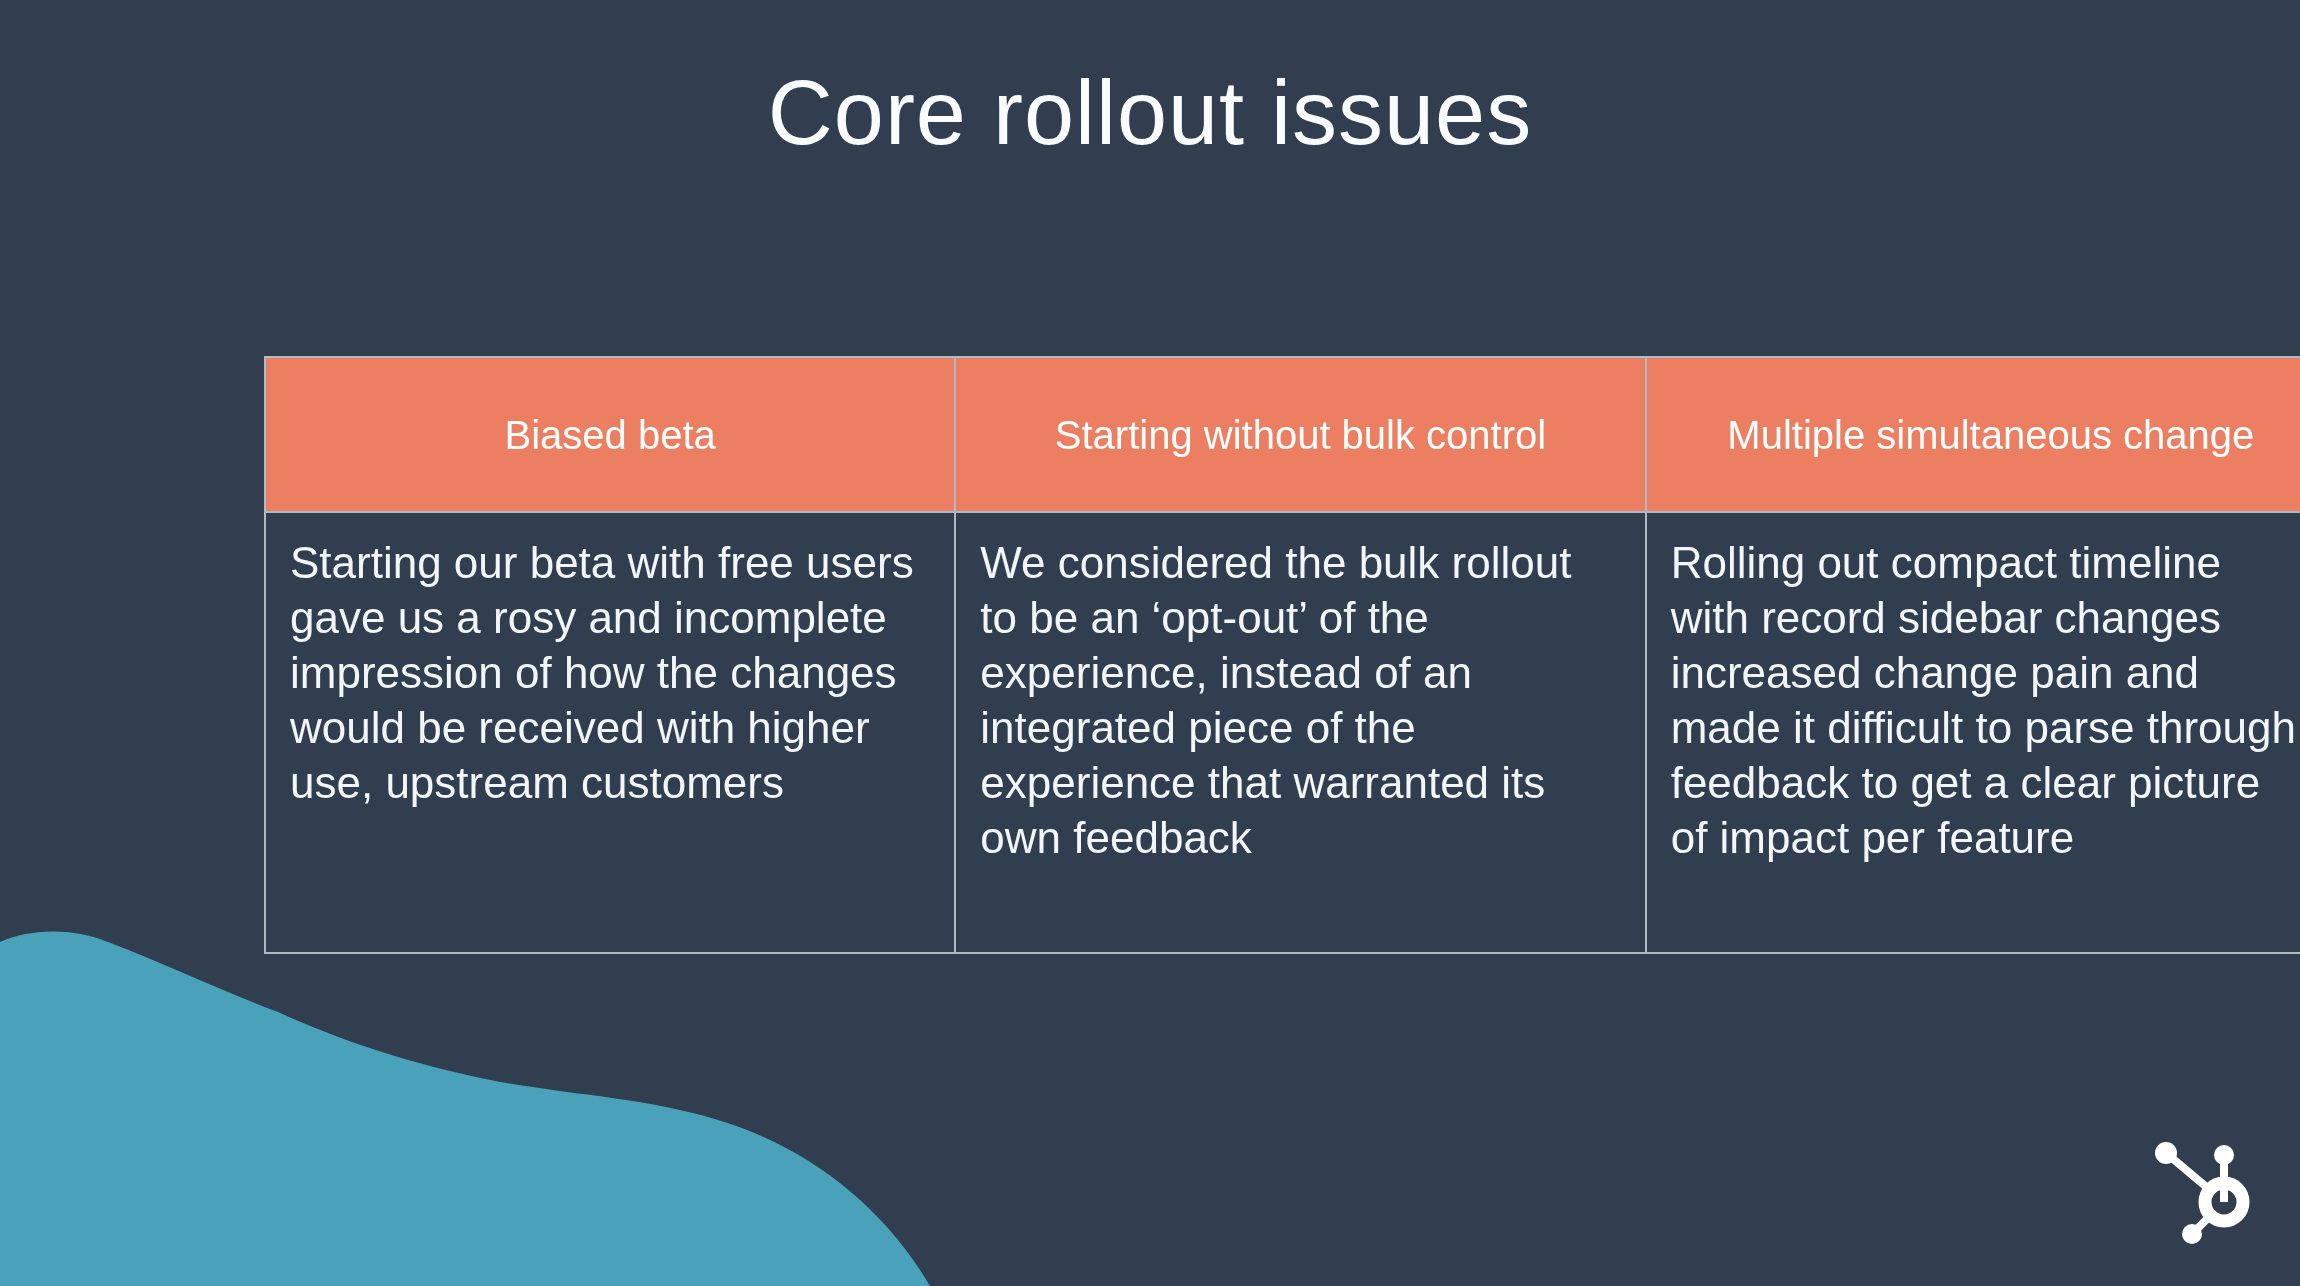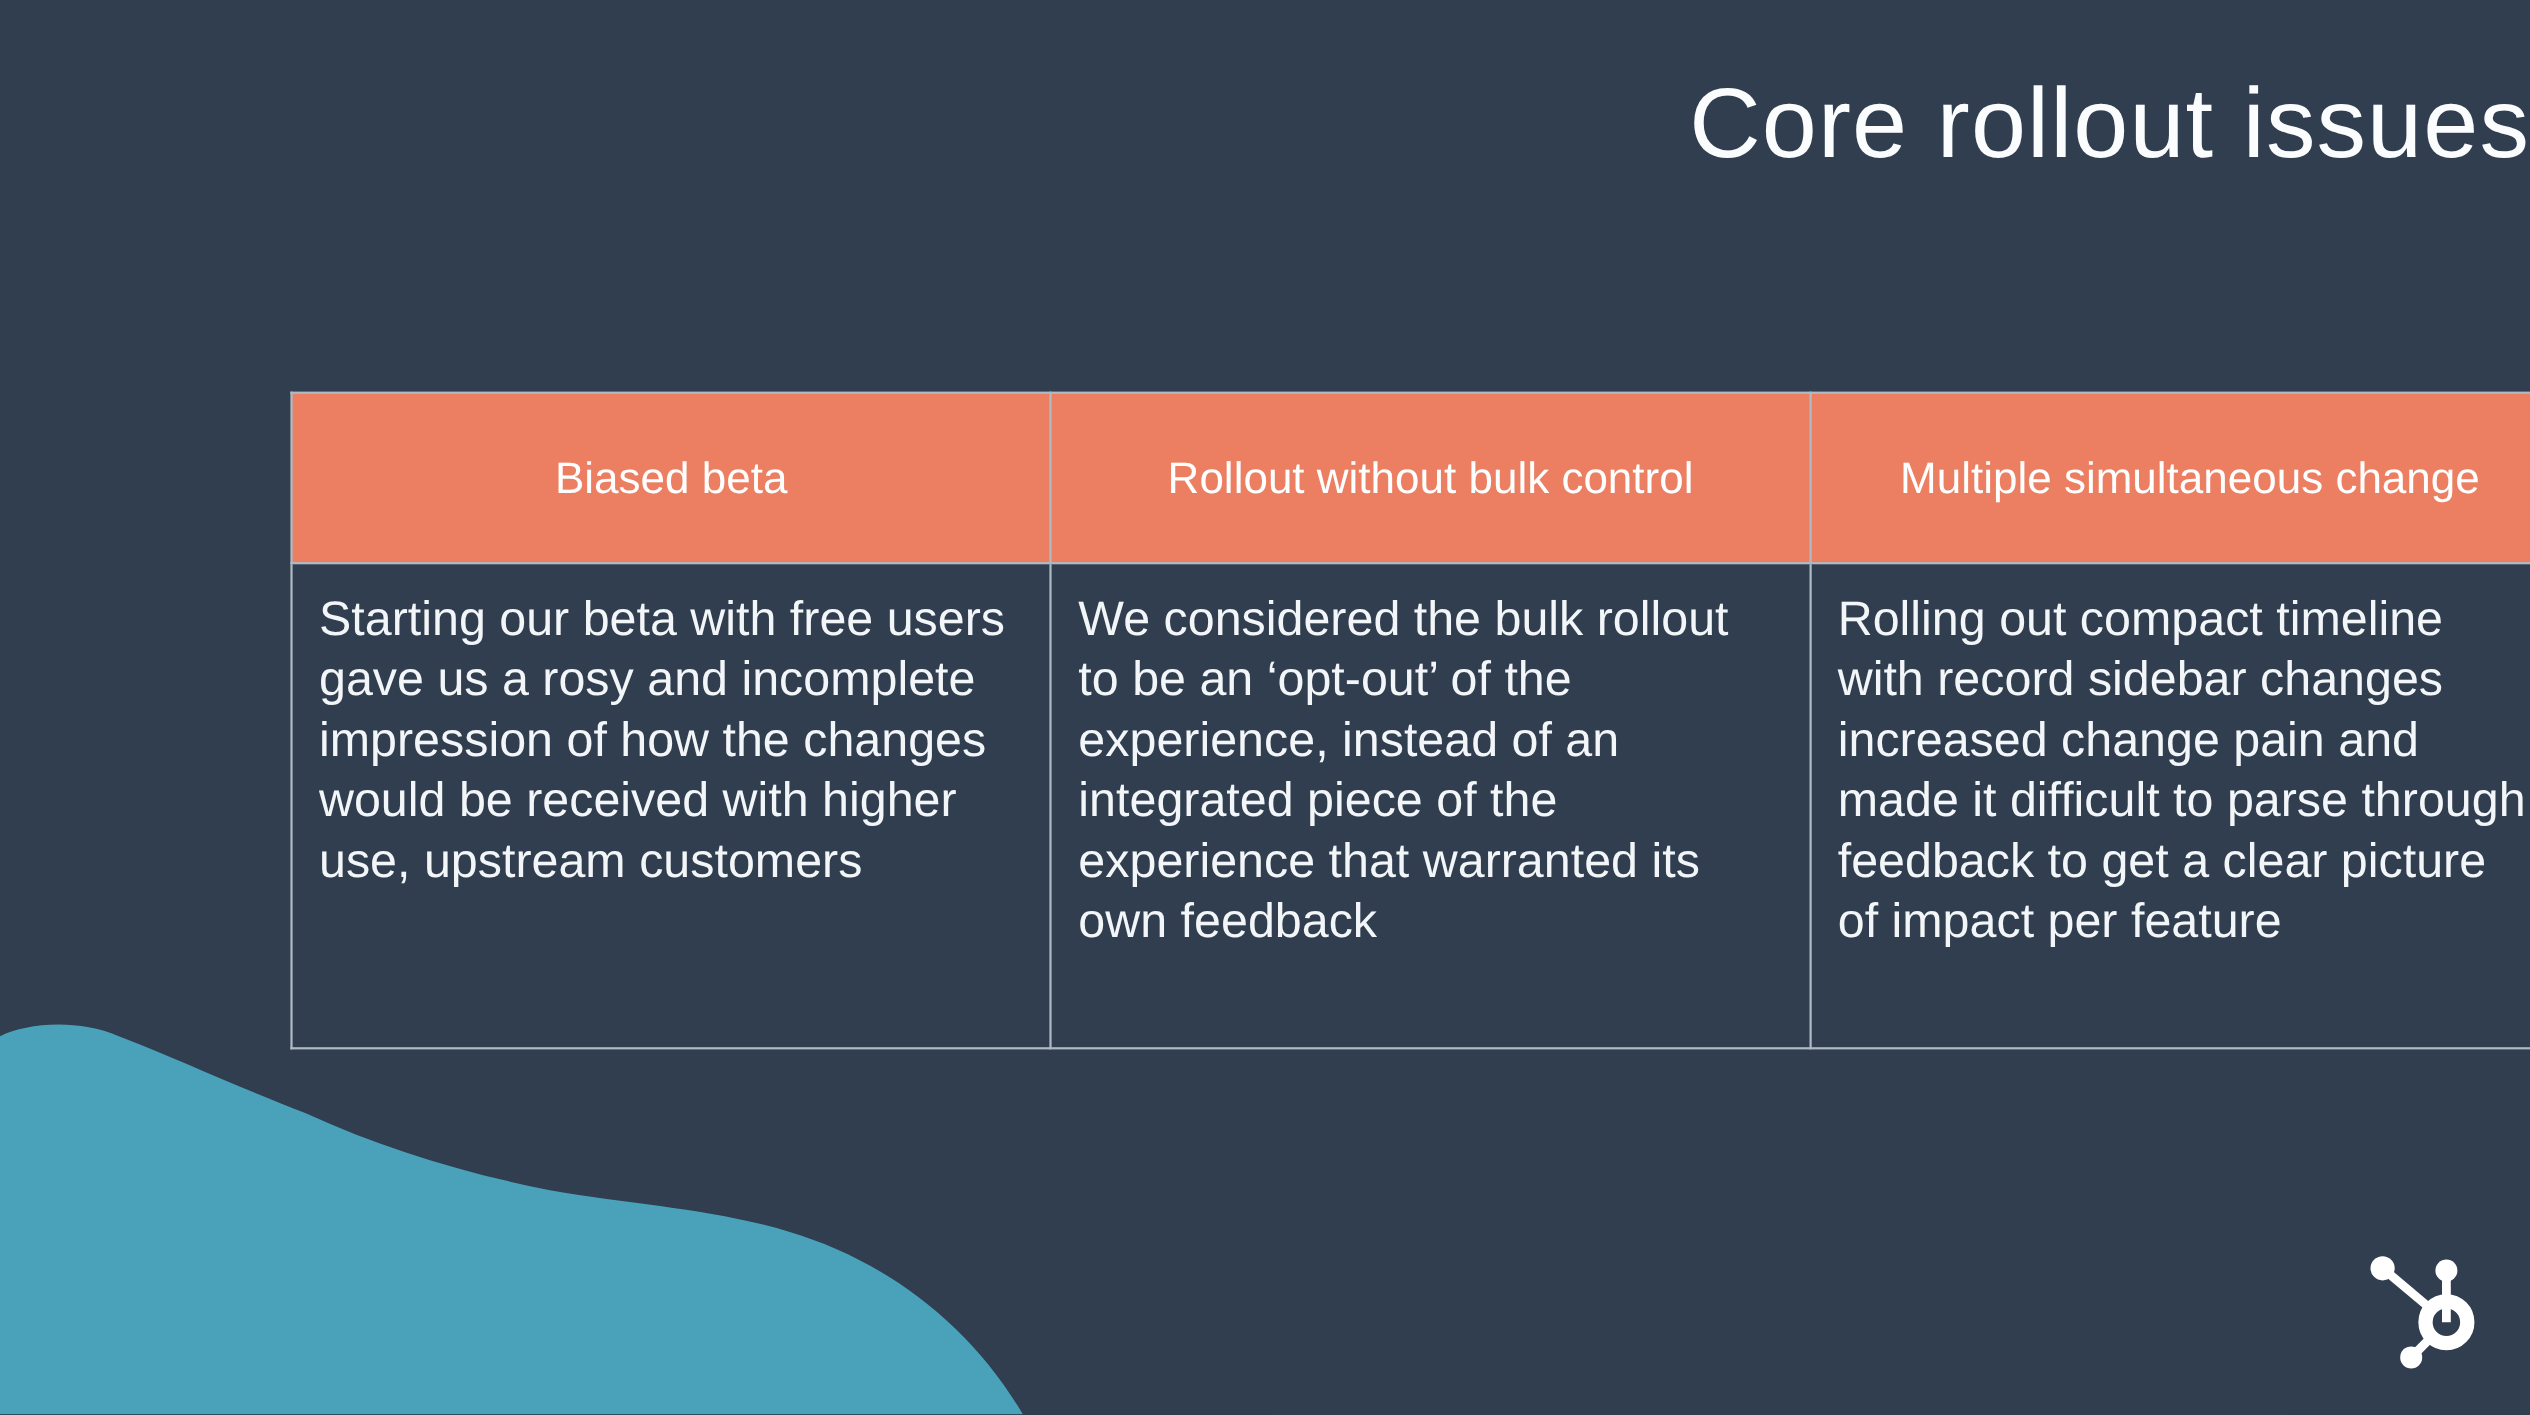--- a/index.html
+++ b/index.html
@@ -19,21 +19,21 @@
     position: absolute;
     inset: 0;
     background: #303E4F;
   }
   .slide-title {
     position: absolute;
     top: 62px;
     left: 0;
     width: 100%;
     margin: 0;
-    text-align: right;
+    text-align: center;
     font-size: 90px;
     font-weight: 300;
     letter-spacing: 1px;
     color: #FAFCFD;
   }
   table.issues {
     position: absolute;
     left: 264px;
     top: 356px;
     width: 2073px;
@@ -88,21 +88,21 @@
 <body>
 
 <div class="slide">
 
   <h1 class="slide-title">Core rollout issues</h1>
 
   <table class="issues">
     <thead>
       <tr>
         <th>Biased beta</th>
-        <th>Rollout without bulk control</th>
+        <th>Starting without bulk control</th>
         <th>Multiple simultaneous change</th>
       </tr>
     </thead>
     <tbody>
       <tr>
         <td>Starting our beta with free users gave us a rosy and incomplete impression of how the changes would be received with higher use, upstream customers</td>
         <td>We considered the bulk rollout to be an ‘opt-out’ of the experience, instead of an integrated piece of the experience that warranted its own feedback</td>
         <td>Rolling out compact timeline with record sidebar changes increased change pain and made it difficult to parse through feedback to get a clear picture of impact per feature</td>
       </tr>
     </tbody>

